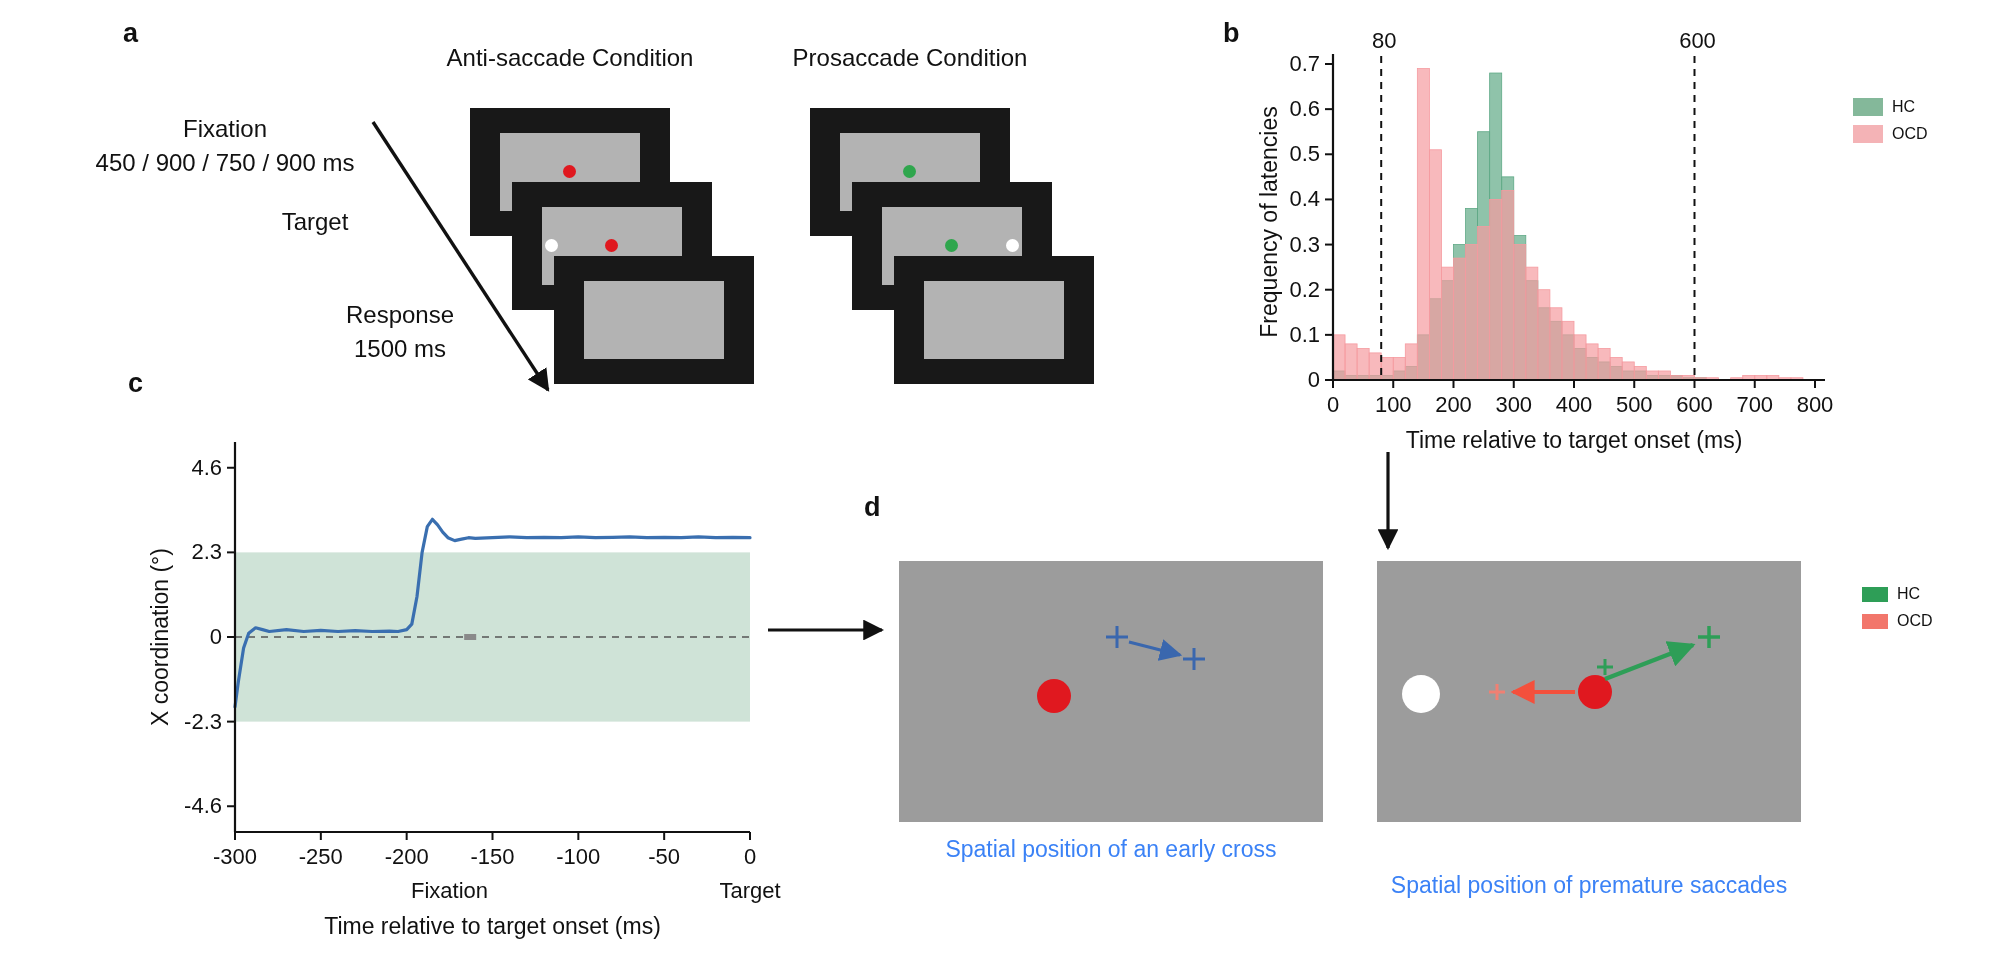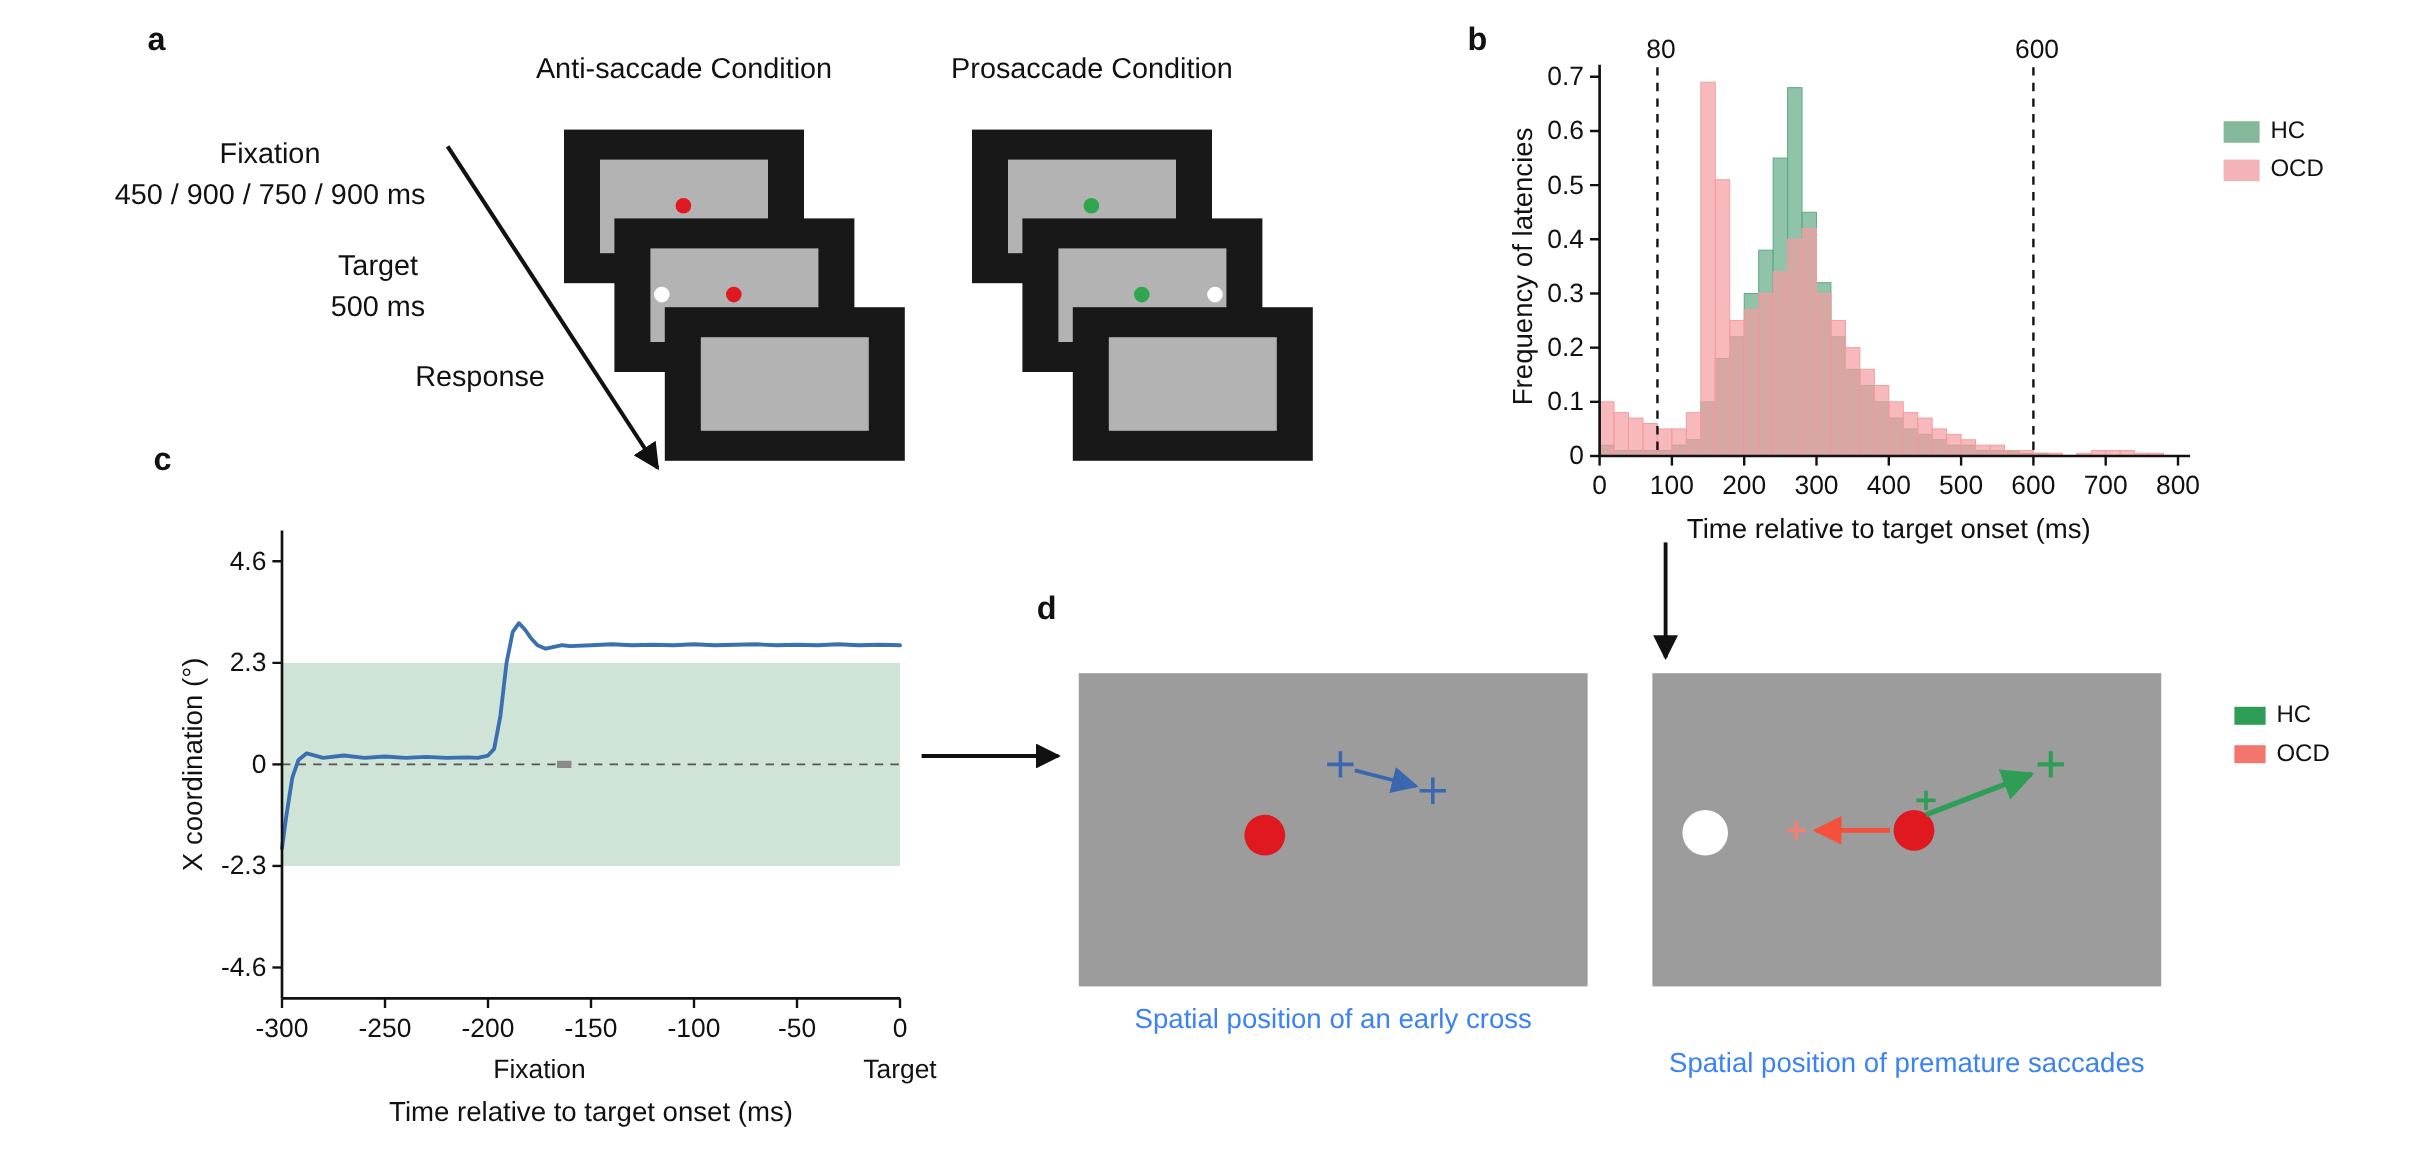--- a/index.html
+++ b/index.html
@@ -10,21 +10,21 @@
   .cond-title { position:absolute; font-size:24px; text-align:center; color:#111; }
   .stage-block { position:absolute; text-align:center; font-size:24px; line-height:1.4; color:#111; }
   .screen { position:absolute; width:200px; height:128px; background:#181818; }
   .screen-inner { position:absolute; left:30px; top:25px; width:140px; height:78px; background:#b3b3b3; }
   .dot { position:absolute; width:13px; height:13px; border-radius:50%; }
   .dot.red   { background:#e0181f; }
   .dot.green { background:#2fa64d; }
   .dot.white { background:#ffffff; }
   .gray-panel { position:absolute; width:424px; height:261px; background:#9c9c9c; }
   .caption { position:absolute; font-size:23px; text-align:center; color:#3b82f6; }
-  .legend { position:absolute; font-size:20px; color:#111; }
+  .legend { position:absolute; font-size:16px; color:#111; }
   .legend-row { display:flex; align-items:center; gap:9px; margin-bottom:9px; }
   .swatch { display:inline-block; width:30px; height:18px; }
   .swatch.small { width:26px; height:15px; }
   svg text { font-family:"Liberation Sans", sans-serif; }
 </style>
 </head>
 <body>
 
 <div id="canvas">
 
@@ -35,24 +35,24 @@
 
   <div class="cond-title" style="left:420px;top:44px;width:300px">Anti-saccade Condition</div>
   <div class="cond-title" style="left:760px;top:44px;width:300px">Prosaccade Condition</div>
 
   <div class="stage-block" style="left:60px;top:112px;width:330px">
     <div>Fixation</div>
     <div>450 / 900 / 750 / 900 ms</div>
   </div>
   <div class="stage-block" style="left:150px;top:205px;width:330px">
     <div>Target</div>
-    <div>500 ms</div>
   </div>
   <div class="stage-block" style="left:235px;top:298px;width:330px">
     <div>Response</div>
+    <div>1500 ms</div>
   </div>
 
   <div class="screen" style="left:470px;top:108px;z-index:1">
     <div class="screen-inner">
       <span class="dot red" style="left:63px;top:32px"></span>
     </div>
   </div>
   <div class="screen" style="left:512px;top:182px;z-index:2">
     <div class="screen-inner">
       <span class="dot white" style="left:3px;top:32px"></span>

